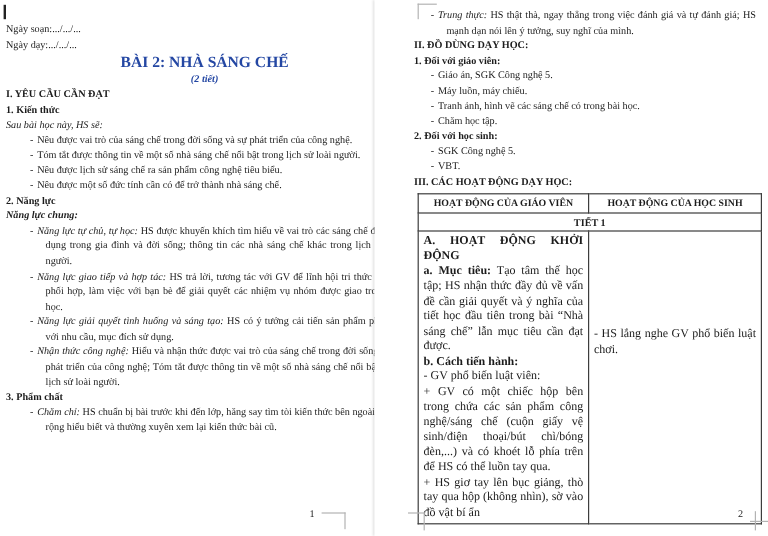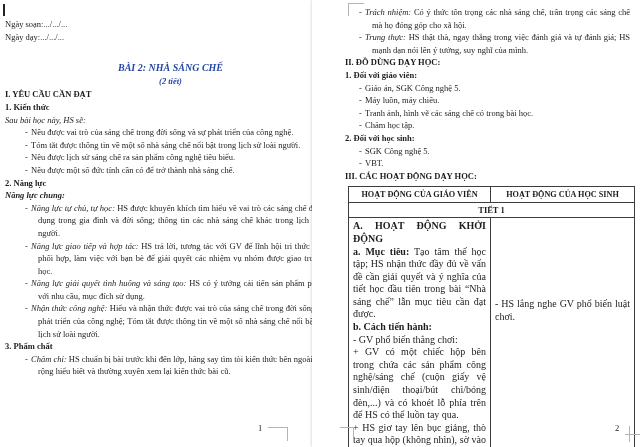--- a/index.html
+++ b/index.html
@@ -12,21 +12,21 @@
   .content2 { padding:6px 10px 0 33px; }
   .p { line-height:12.6px; }
   .b { font-weight:bold; }
   .i { font-style:italic; }
   .bi { font-weight:bold; font-style:italic; }
   .center { text-align:center; }
   .blue { color:var(--accent,#2447a3); }
   .li { line-height:12.6px; padding-left:33px; text-indent:-13px; text-align:justify; }
   .content2 .li { padding-left:27px; }
   .dash { display:inline-block; width:6px; text-indent:0; }
-  .title { margin-top:19px; font-size:10px;font-style:italic; }
+  .title { margin-top:3px; font-size:13px; }
   .subtitle { margin-bottom:1px; }
   .lead { font-style:italic; }
   table.activity { border-collapse:collapse; width:286px; margin:4px 0 0 3px; table-layout:fixed; }
   table.activity th, table.activity td { border:1px solid #3d3d3d; vertical-align:top; }
   table.activity { border:1.5px solid #3d3d3d; }
   th.c1, td.c1 { width:142px; }
   th.c2, td.c2 { width:144px; }
   table.activity th { font-size:8.2px; padding:3px 2px; text-align:center; }
   .tiet { font-weight:bold; text-align:center; padding:2px; }
   td .tp { line-height:12.6px; font-size:10px; text-align:justify; }
@@ -70,21 +70,20 @@
   <div class="pagenum" style="left:258px; top:423px;">1</div>
   <div class="mark" style="left:268px; top:427px; width:20px; height:1px;"></div>
   <div class="mark" style="left:287px; top:427px; width:1px; height:14px;"></div>
 </div>
 
 <div class="page" id="page2">
   <div class="mark" style="left:36px; top:3px; width:16px; height:1px;"></div>
   <div class="mark" style="left:36px; top:3px; width:1px; height:13px;"></div>
 
   <div class="content2">
-    <div class="li"><span class="dash">-</span><span class="lead">Trách nhiệm:</span> <span>Có ý thức tôn trọng các nhà sáng chế, trân trọng các sáng chế mà họ đóng góp cho xã hội.</span></div>
     <div class="li"><span class="dash">-</span><span class="lead">Trung thực:</span> <span>HS thật thà, ngay thẳng trong việc đánh giá và tự đánh giá; HS mạnh dạn nói lên ý tưởng, suy nghĩ của mình.</span></div>
 
     <div class="p b">II. ĐỒ DÙNG DẠY HỌC:</div>
     <div class="p b">1. Đối với giáo viên:</div>
 
     <div class="li"><span class="dash">-</span><span>Giáo án, SGK Công nghệ 5.</span></div>
     <div class="li"><span class="dash">-</span><span>Máy luồn, máy chiếu.</span></div>
     <div class="li"><span class="dash">-</span><span>Tranh ảnh, hình vẽ các sáng chế có trong bài học.</span></div>
     <div class="li"><span class="dash">-</span><span>Chăm học tập.</span></div>
 
@@ -101,21 +100,21 @@
         <th class="c2">HOẠT ĐỘNG CỦA HỌC SINH</th>
       </tr>
       <tr>
         <td colspan="2" class="tiet">TIẾT 1</td>
       </tr>
       <tr>
         <td class="c1 cell">
           <div class="tp b">A. HOẠT ĐỘNG KHỞI ĐỘNG</div>
           <div class="tp"><span class="b">a. Mục tiêu:</span> <span>Tạo tâm thế học tập; HS nhận thức đầy đủ về vấn đề cần giải quyết và ý nghĩa của tiết học đầu tiên trong bài “Nhà sáng chế” lẫn mục tiêu cần đạt được.</span></div>
           <div class="tp b">b. Cách tiến hành:</div>
-          <div class="tp">- GV phổ biến thẳng chơi:</div>
+          <div class="tp">- GV phổ biến luật viên:</div>
           <div class="tp">+ GV có một chiếc hộp bên trong chứa các sản phẩm công nghệ/sáng chế (cuộn giấy vệ sinh/điện thoại/bút chì/bóng đèn,...) và có khoét lỗ phía trên để HS có thể luồn tay qua.</div>
           <div class="tp">+ HS giơ tay lên bục giảng, thò tay qua hộp (không nhìn), sờ vào đồ vật bí ẩn</div>
         </td>
         <td class="c2 cell hs-cell">
           <div class="tp">- HS lắng nghe GV phổ biến luật chơi.</div>
         </td>
       </tr>
     </tbody>
       </table>
   </div>

